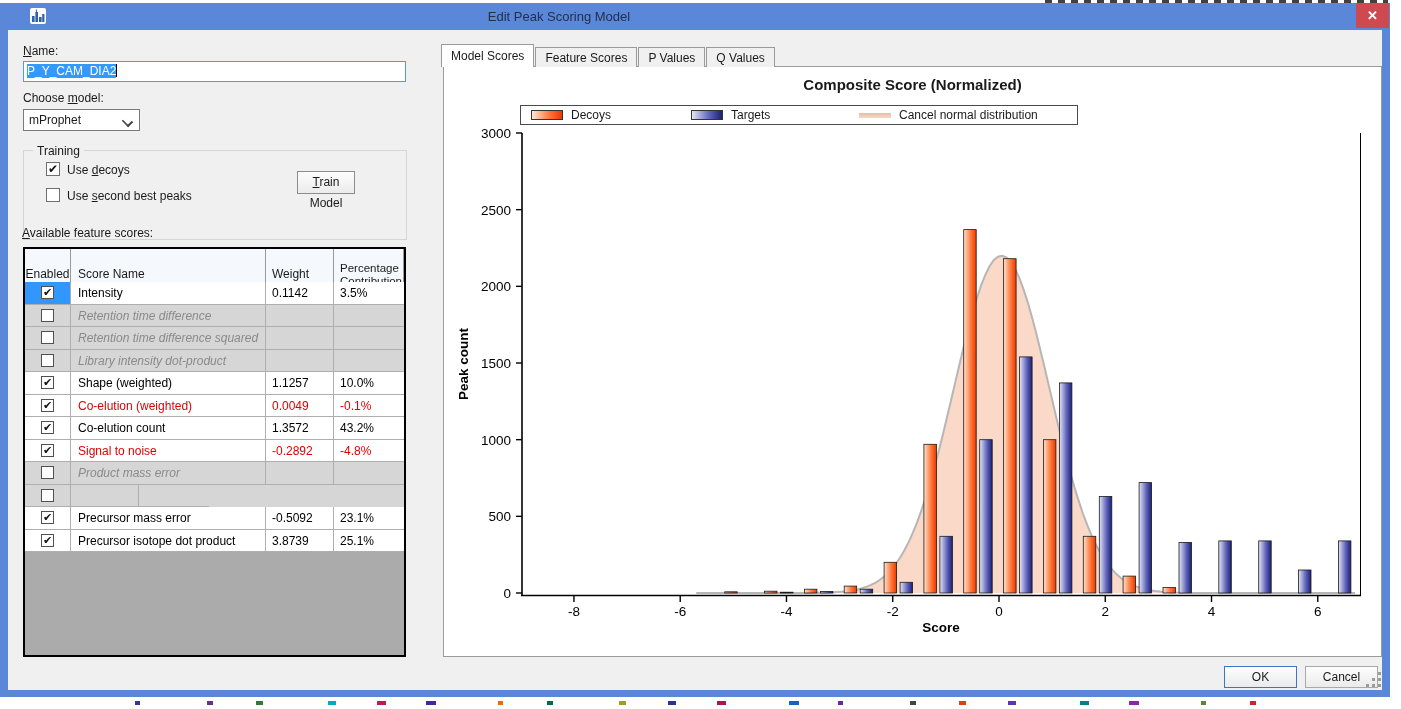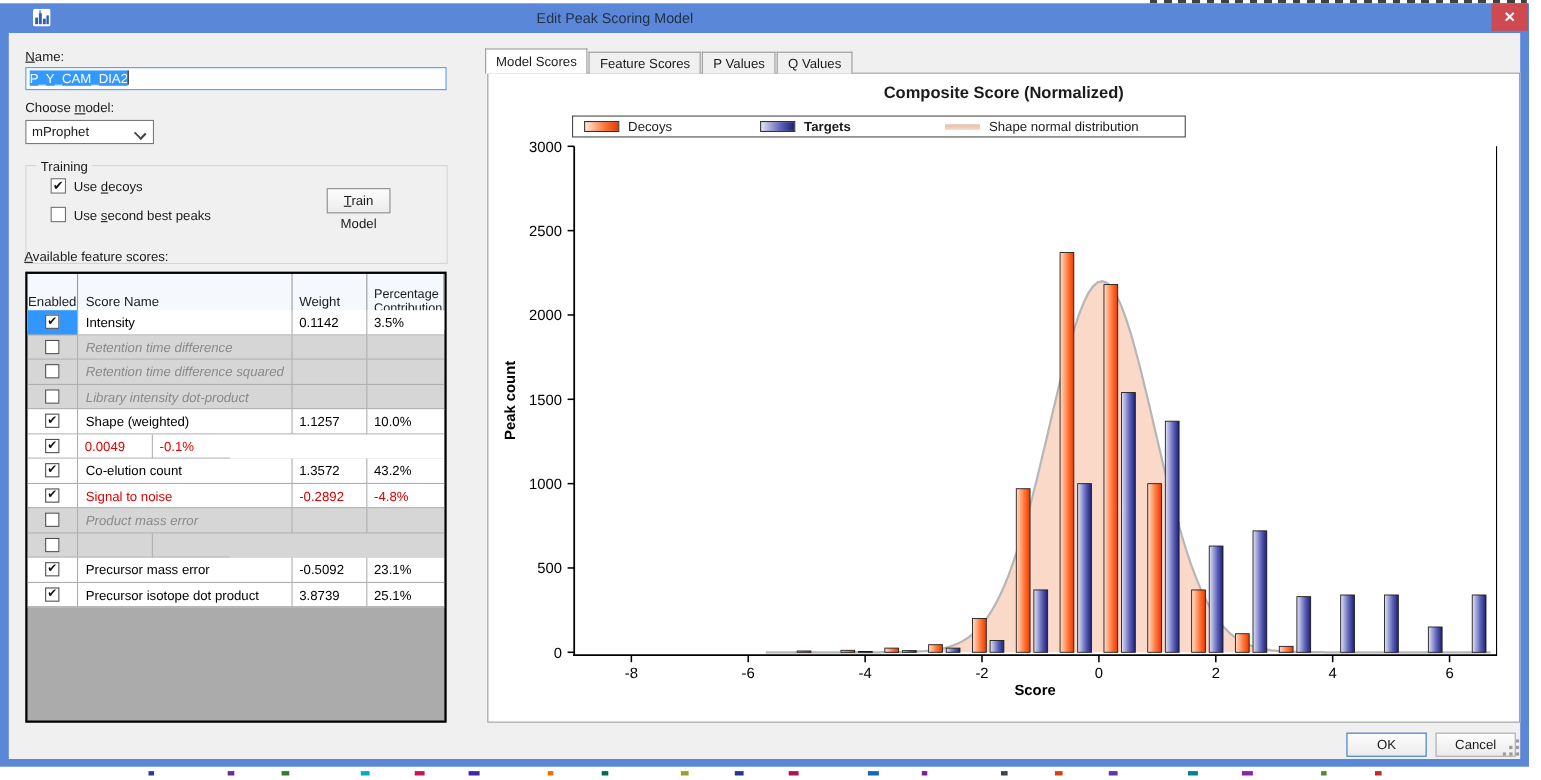--- a/index.html
+++ b/index.html
@@ -190,20 +190,21 @@
             <div class="tchk">✔</div>
           </div>
           <div class="fcell c-name">Shape (weighted)</div>
           <div class="fcell c-wt">1.1257</div>
           <div class="fcell c-pct">10.0%</div>
         </div>
         <div class="frow drow rred" style="top: 145.5px; height: 22.5px;">
           <div class="fcell c-en">
             <div class="tchk">✔</div>
           </div>
+          <div class="fcell c-name">Co-elution (weighted)</div>
           <div class="fcell c-wt">0.0049</div>
           <div class="fcell c-pct">-0.1%</div>
         </div>
         <div class="frow drow rnormal" style="top: 168px; height: 22.5px;">
           <div class="fcell c-en">
             <div class="tchk">✔</div>
           </div>
           <div class="fcell c-name">Co-elution count</div>
           <div class="fcell c-wt">1.3572</div>
           <div class="fcell c-pct">43.2%</div>
@@ -257,23 +258,23 @@
       <div class="tab">P Values</div>
       <div class="tab">Q Values</div>
     </div>
 
   <div class="abs chart-title">Composite Score (Normalized)</div>
 
   <div class="abs legend-box">
     <span class="leg-swatch sw-decoy" style="left:10px;"></span>
     <span class="leg-lbl" style="left:50px;">Decoys</span>
     <span class="leg-swatch sw-target" style="left:170px;"></span>
-    <span class="leg-lbl" style="left:210px;font-weight:bold;">Targets</span>
+    <span class="leg-lbl" style="left:210px;">Targets</span>
     <span class="leg-swatch sw-curve" style="left:338px;"></span>
-    <span class="leg-lbl" style="left:378px;">Shape normal distribution</span>
+    <span class="leg-lbl" style="left:378px;">Cancel normal distribution</span>
   </div>
 
   <svg id="chart-svg" width="1401" height="709" viewBox="0 0 1401 709" style="z-index:2;pointer-events:none;">
       <defs>
         <linearGradient id="gradD" x1="0" y1="0" x2="1" y2="0">
           <stop offset="0%" stop-color="#ffe0cc"></stop>
           <stop offset="60%" stop-color="#ff7335"></stop>
           <stop offset="100%" stop-color="#e83a00"></stop>
         </linearGradient>
         <linearGradient id="gradT" x1="0" y1="0" x2="1" y2="0">

